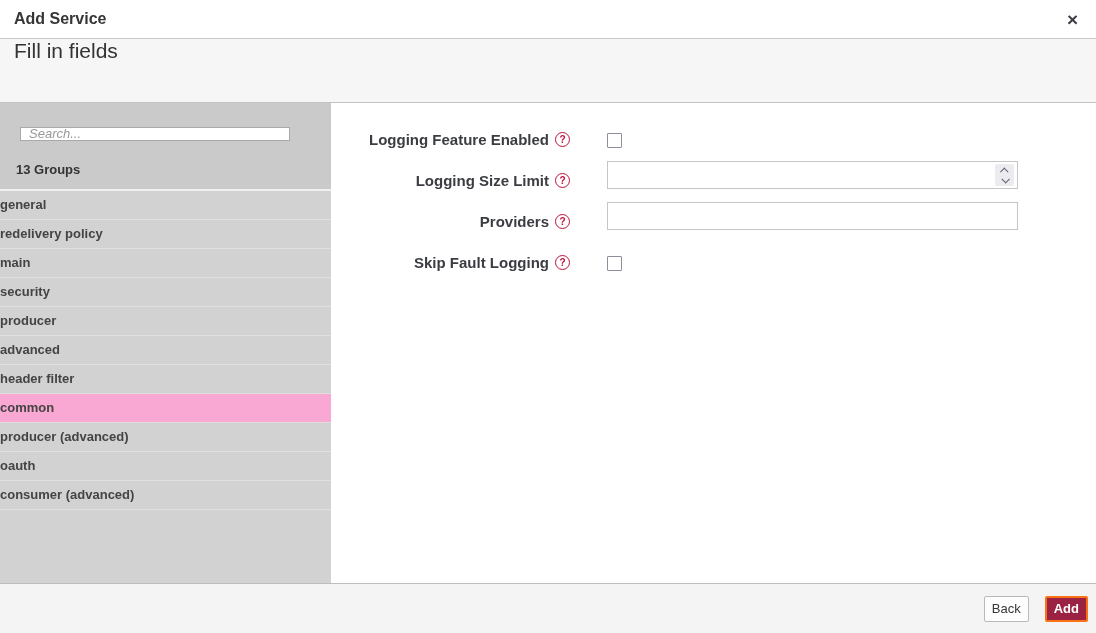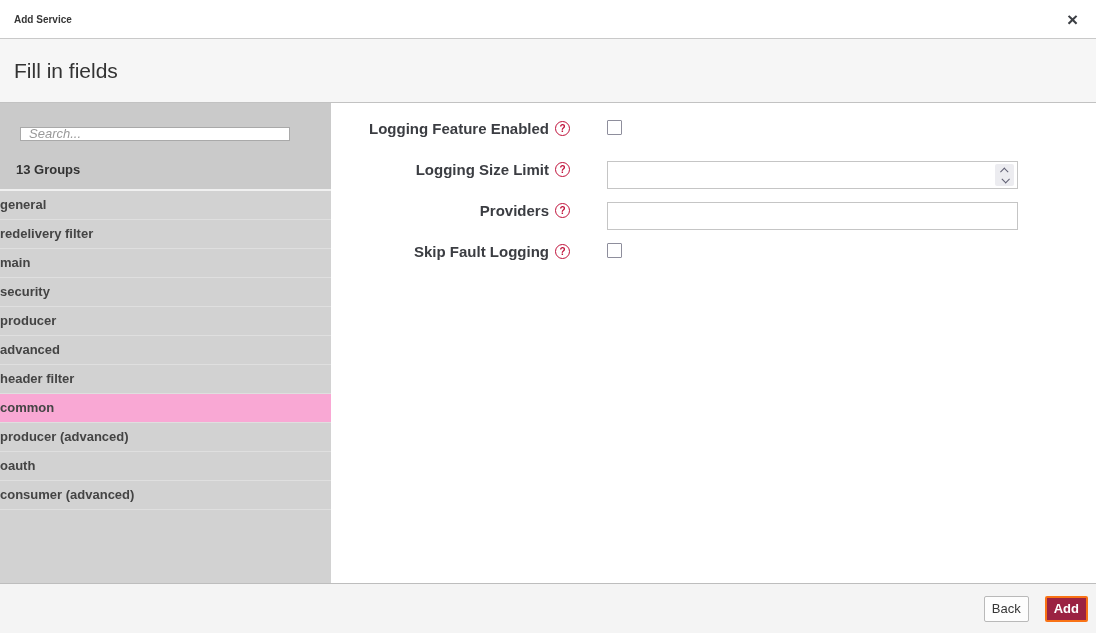--- a/index.html
+++ b/index.html
@@ -12,31 +12,31 @@
   .modal { width: 1096px; height: 633px; display: flex; flex-direction: column; background: #fff; }
 
   
   .dlg-header {
     height: 39px; flex: 0 0 39px;
     display: flex; align-items: center; justify-content: space-between;
     padding: 0 14px;
     background: #ffffff;
     border-bottom: 1px solid #c9c9c9;
   }
-  .dlg-title { font-size: 10px; font-weight: 700; color: #363636; }
+  .dlg-title { font-size: 16px; font-weight: 700; color: #363636; }
   .close-btn {
     background: none; border: none; cursor: pointer;
     font-size: 19px; line-height: 1; color: #3c3f44; font-weight: 700;
     padding: 2px 4px;
   }
 
   
   .dlg-subheader {
     height: 64px; flex: 0 0 64px;
-    display: flex; align-items: center;
+    display: flex; 
     padding: 0 14px;
     background: #f6f6f6;
     border-bottom: 1px solid #c2c2c2;
   }
   .dlg-subtitle { font-size: 21px; font-weight: 400; color: #333333; }
 
   
   .dlg-body { flex: 1 1 auto; display: flex; overflow: hidden; }
 
   
@@ -55,21 +55,21 @@
   .group-list li {
     height: 29px; line-height: 28px;
     font-size: 13px; font-weight: 600; color: #444444;
     background: #d2d2d2; border-bottom: 1px solid #dfdfdf;
     cursor: pointer;
   }
   .group-list li.selected { background: #f9a8d4; }
 
   
   .form-area { flex: 1 1 auto; background: #ffffff; padding-top: 17px; }
-  .form-row { display: flex; align-items: flex-start; min-height: 28px; margin-bottom: 13px; }
+  .form-row { display: flex; align-items: flex-end; min-height: 28px; margin-bottom: 13px; }
   .label-col {
     width: 239px; flex: 0 0 239px;
     display: flex; align-items: center; justify-content: flex-end; gap: 6px;
   }
   .field-label { font-size: 15px; font-weight: 600; color: #3b3d42; text-align: right; }
   .help-icon {
     width: 15px; height: 15px; flex: 0 0 15px;
     border: 1.5px solid #c0113a; border-radius: 50%;
     color: #c0113a; font-size: 10px; font-weight: 700;
     display: inline-flex; align-items: center; justify-content: center;
@@ -131,21 +131,21 @@
 
   <div class="dlg-body">
 
     <aside class="sidebar">
       <div class="sidebar-top">
         <input class="search-input" type="text" placeholder="Search..." style="">
         <div class="group-count">13 Groups</div>
       </div>
       <ul class="group-list">
           <li>general</li>
-          <li>redelivery filter</li>
+          <li>redelivery policy</li>
           <li>main</li>
           <li>security</li>
           <li>producer</li>
           <li>advanced</li>
           <li>header filter</li>
           <li class="selected">common</li>
           <li>producer (advanced)</li>
           <li>oauth</li>
           <li>consumer (advanced)</li>
         </ul>

